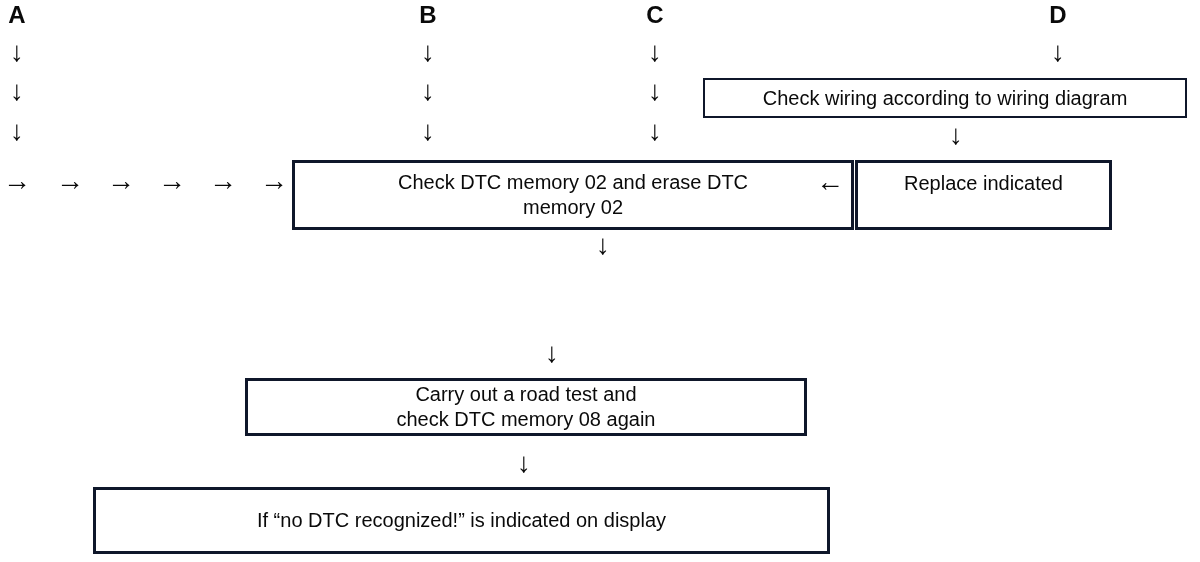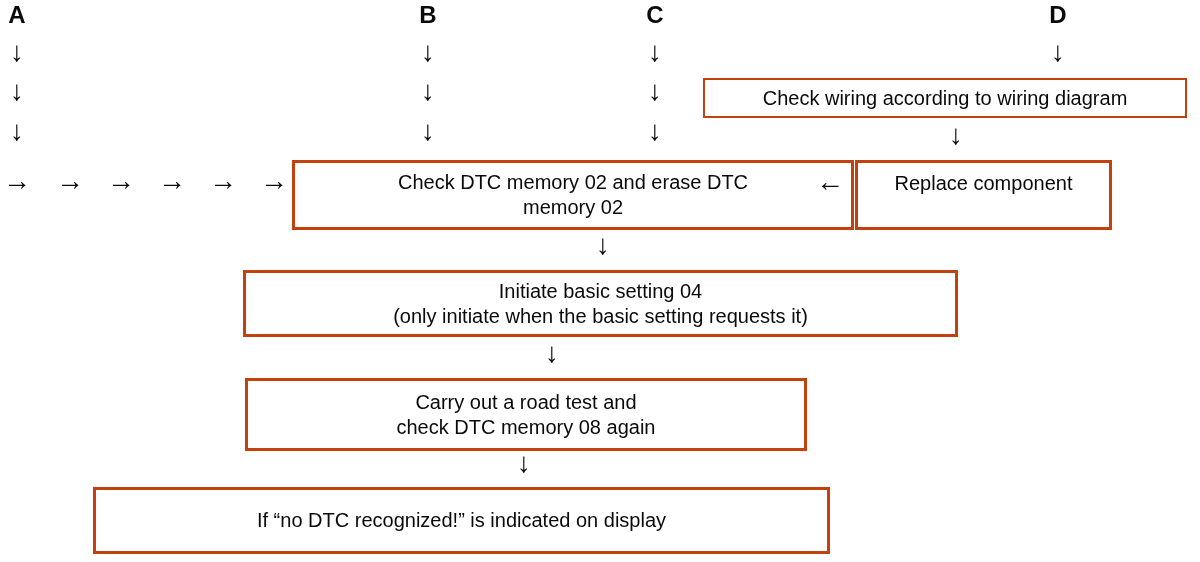--- a/index.html
+++ b/index.html
@@ -8,21 +8,21 @@
     width: 1200px;
     height: 562px;
     background: #ffffff;
     color: #0a0a0a;
     font-family: "Liberation Sans", sans-serif;
     overflow: hidden;
   }
   .box {
     position: absolute;
     box-sizing: border-box;
-    border: 3px solid #c2410c;
+    border: 3px solid #0f172a;
     background: #ffffff;
     display: flex;
     flex-direction: column;
     align-items: center;
     justify-content: center;
     text-align: center;
     font-size: 20px;
     line-height: 25px;
     padding: 2px 6px;
   }
@@ -85,33 +85,29 @@
   <span class="arr" style="left:941px;top:121px">↓</span>
 
   <div class="box" style="left:292px;top:160px;width:562px;height:70px">
     <span>Check DTC memory 02 and erase DTC</span>
     <span>memory 02</span>
   </div>
 
   <span class="arr" style="left:815px;top:168px">←</span>
 
   <div class="box top-align" style="left:855px;top:160px;width:257px;height:70px">
-    <span>Replace component</span>
+    <span>Replace indicated</span>
   </div>
 
   <span class="arr" style="left:588px;top:231px">↓</span>
 
-  <div class="box" style="left:243px;top:270px;width:715px;height:67px">
-    <span>Initiate basic setting 04</span>
-    <span>(only initiate when the basic setting requests it)</span>
-  </div>
 
   <span class="arr" style="left:537px;top:339px">↓</span>
 
-  <div class="box" style="left:245px;top:378px;width:562px;height:73px">
+  <div class="box" style="left:245px;top:378px;width:562px;height:58px">
     <span>Carry out a road test and</span>
     <span>check DTC memory 08 again</span>
   </div>
 
   <span class="arr" style="left:509px;top:449px">↓</span>
 
   <div class="box" style="left:93px;top:487px;width:737px;height:67px">
     <span>If “no DTC recognized!” is indicated on display</span>
   </div>
 

